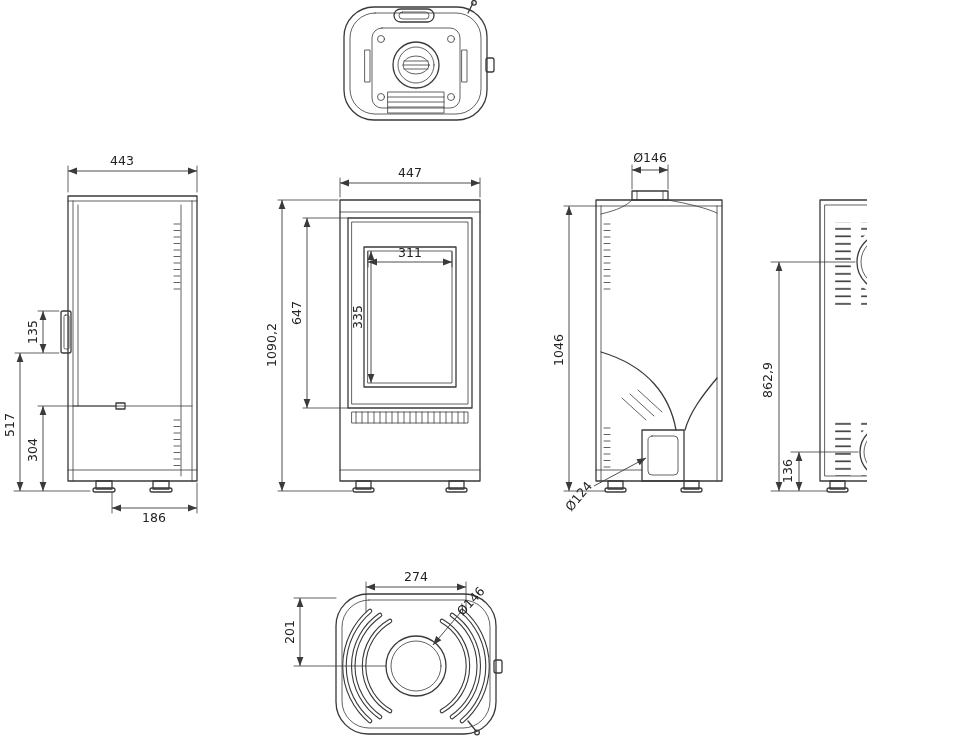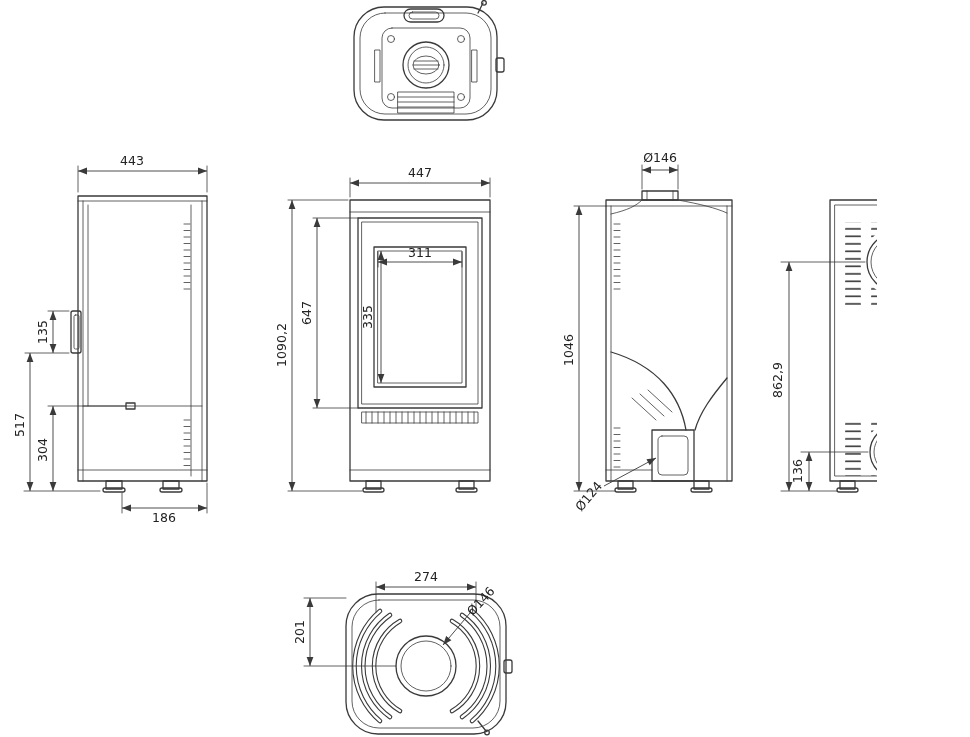--- a/index.html
+++ b/index.html
@@ -1,17 +1,17 @@
 <!DOCTYPE html>
 <html><head>
 <meta charset="utf-8">
 <style>
   html,body{margin:0;padding:0;background:#ffffff;}
   .canvas{position:relative;width:867px;height:737px;background:#ffffff;overflow:hidden;
-          font-family:"DejaVu Sans",sans-serif;margin-left:10px;}
+          font-family:"DejaVu Sans",sans-serif;}
   .ln{fill:none;stroke:#3a3a3a;stroke-width:1.3;stroke-linejoin:round;stroke-linecap:round;}
   .tn{fill:none;stroke:#3a3a3a;stroke-width:0.8;stroke-linejoin:round;stroke-linecap:round;}
   .dm{fill:none;stroke:#3a3a3a;stroke-width:0.9;}
   .dim-txt{font-family:"DejaVu Sans",sans-serif;font-size:12.5px;fill:#222222;}
   .slot-o{fill:none;stroke:#3a3a3a;stroke-width:4.6;stroke-linecap:round;}
   .slot-i{fill:none;stroke:#ffffff;stroke-width:2.4;stroke-linecap:round;}
 </style>
 </head>
 <body>
 

